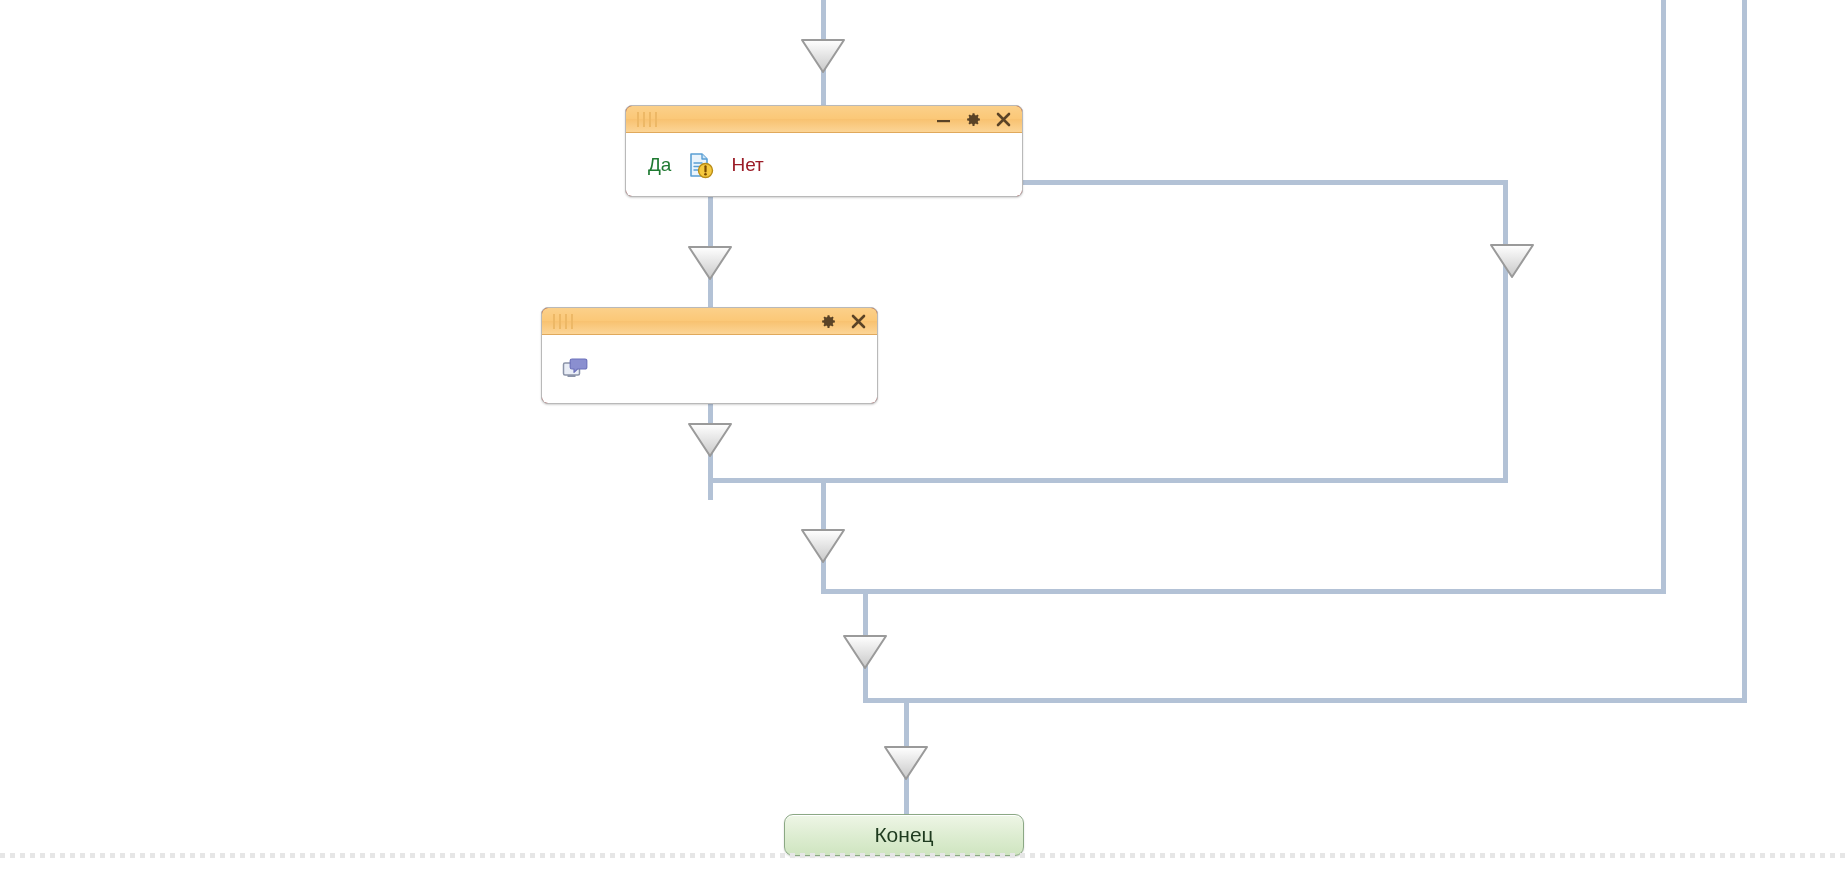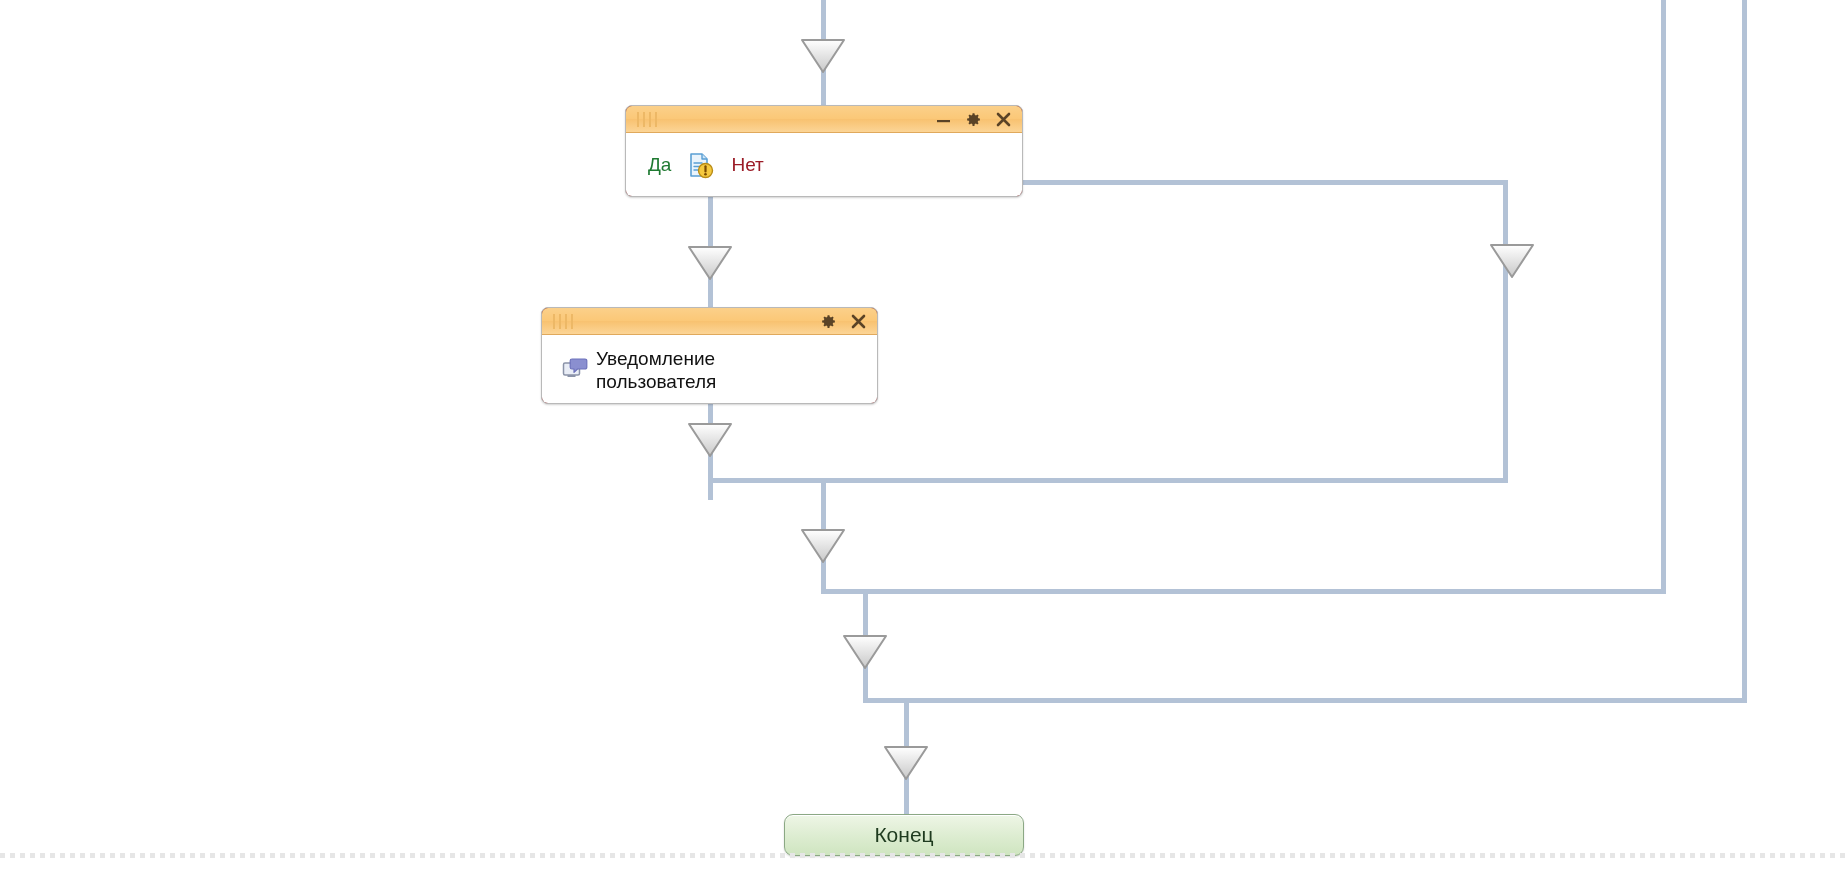--- a/index.html
+++ b/index.html
@@ -293,22 +293,20 @@
       </span>
     </div>
     <div class="node-body" style="height:69px; padding-left:14px;">
       <span class="node-icon">
         <svg width="28" height="28" viewBox="0 0 28 28">
           <rect x="2.5" y="7" width="16" height="12" rx="1.5" fill="#e9edf6" stroke="#8b93a8" stroke-width="1.5"></rect>
           <rect x="6.5" y="19" width="8" height="2" fill="#8b93a8"></rect>
           <path d="M11 3 h13 a1.8 1.8 0 0 1 1.8 1.8 v6.4 A1.8 1.8 0 0 1 24 13 h-7.5 l-3.5 3.4 V13 H11 a1.8 1.8 0 0 1-1.8-1.8 V4.8 A1.8 1.8 0 0 1 11 3 z" fill="#8a8fd0" stroke="#6d72bb" stroke-width="1.2" stroke-linejoin="round"></path>
         </svg>
       </span>
-      <span class="node-text">Уведомление
-пользователя</span>
     </div>
   </div>
 
   <div class="terminal" style="left:784px; top:814px; width:240px; height:42px;">
     <span>Конец</span>
   </div>
 
   <div class="bottom-rule"></div>
 
 </div>

